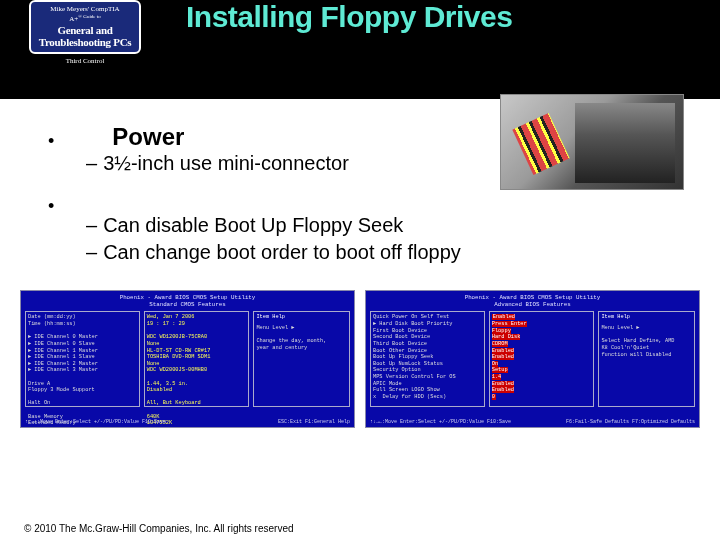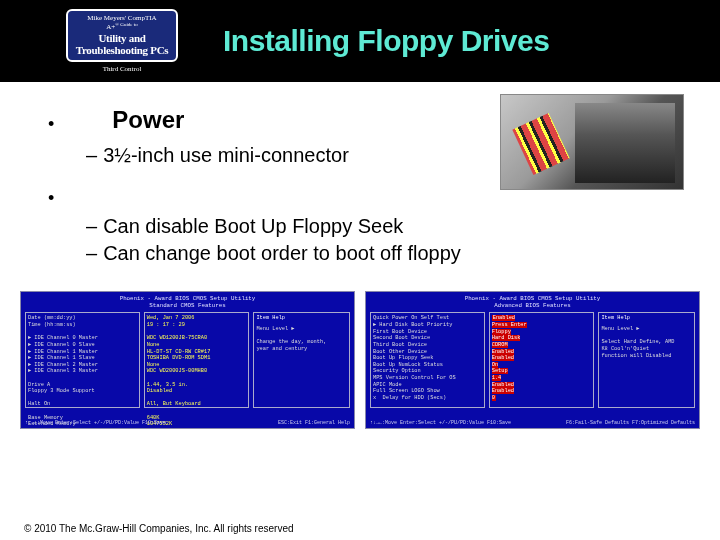--- a/index.html
+++ b/index.html
@@ -1,33 +1,33 @@
 <!DOCTYPE html>
 <html><head>
 <meta charset="utf-8">
 <style>
   * { margin: 0; padding: 0; box-sizing: border-box; }
   body { width: 720px; height: 540px; background: #fff; font-family: Verdana, Arial, sans-serif; position: relative; overflow: hidden; }
 
-  .header { background: #000; height: 82px; display: flex; align-items: center; padding-left: 37px; }
+  .header { background: #000; height: 99px; display: flex; align-items: flex-start; }
   .badge-wrap { width: 170px; display: flex; flex-direction: column; align-items: center; justify-content: center; }
   .badge { background: #1a2a7a; border: 2px solid #fff; border-radius: 6px; padding: 4px 8px; text-align: center; color: #fff; line-height: 1.1; }
   .badge .l1 { font-size: 7px; font-family: "Times New Roman", serif; }
   .badge .l2 { font-size: 11px; font-weight: bold; font-family: "Times New Roman", serif; letter-spacing: -0.3px; }
   .edition { color: #fff; font-size: 7px; margin-top: 3px; font-family: "Times New Roman", serif; }
   .title-wrap { flex: 1; display: flex; align-items: center; padding-left: 16px; }
   .title { color: #5eead4; font-weight: bold; font-size: 30px; letter-spacing: -0.5px; }
 
   .content { padding: 24px 20px 0 48px; }
   ul.top { list-style: none; }
   ul.top > li { margin-bottom: 20px; }
   .bullet-row { display: flex; align-items: baseline; }
   .bullet-row .dot { font-size: 18px; margin-right: 10px; line-height: 1; position: relative; top: 2px; }
   .bullet-row .txt { font-size: 24px; font-weight: bold; margin-left: 48px; }
-  ul.sub { list-style: none; margin-top: 10px; margin-left: 38px; }
+  ul.sub { list-style: none; margin-top: 1px; margin-left: 38px; }
   ul.sub li { font-size: 20px; margin-bottom: 4px; }
   ul.sub li .dash { margin-right: 6px; }
 
   .img-floppy { position: absolute; top: 94px; right: 36px; width: 184px; height: 96px; background: linear-gradient(135deg,#c8c8c8 0%, #9a9a9a 40%, #555 60%, #333 100%); border: 1px solid #888; }
   .img-floppy::before { content:""; position:absolute; left:20px; top:24px; width:40px; height:50px; background: repeating-linear-gradient(90deg,#d44 0 3px,#ff4 3px 6px,#222 6px 9px,#d44 9px 12px); transform: rotate(-25deg); }
   .img-floppy::after { content:""; position:absolute; right:8px; top:8px; width:100px; height:80px; background:linear-gradient(180deg,#888 0%, #555 40%, #222 100%); }
 
   .bios-row { display: flex; gap: 10px; padding: 6px 20px 0 20px; }
   .bios { flex: 1; background: #0808a8; border: 1px solid #88a; height: 138px; font-family: "Courier New", monospace; color: #ddd; font-size: 5.3px; line-height: 1.25; padding: 3px 4px; position: relative; overflow: hidden; }
   .bios .bios-title { color: #e0e0ff; text-align: center; font-size: 5.8px; }
@@ -44,21 +44,21 @@
   .copyright { position: absolute; bottom: 6px; left: 24px; font-size: 10px; }
 </style>
 </head>
 <body>
 
 <div class="header">
   <div class="badge-wrap">
     <div class="badge">
       <div class="l1">Mike Meyers' CompTIA</div>
       <div class="l1"><span>A+</span><span style="font-size:5px;vertical-align:super">® Guide to</span></div>
-      <div class="l2">Utility and</div>
+      <div class="l2">General and</div>
       <div class="l2">Troubleshooting PCs</div>
     </div>
     <div class="edition">Third Control</div>
   </div>
   <div class="title-wrap">
     <div class="title">Installing Floppy Drives</div>
   </div>
 </div>
 
 <div class="content">

